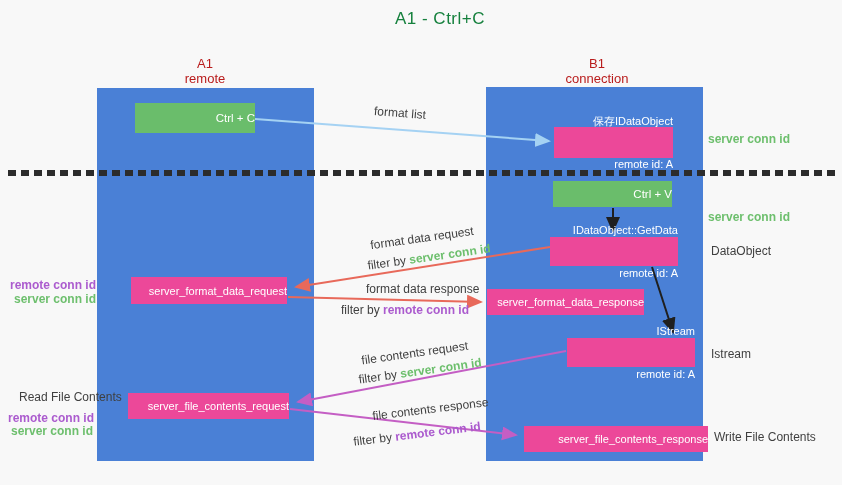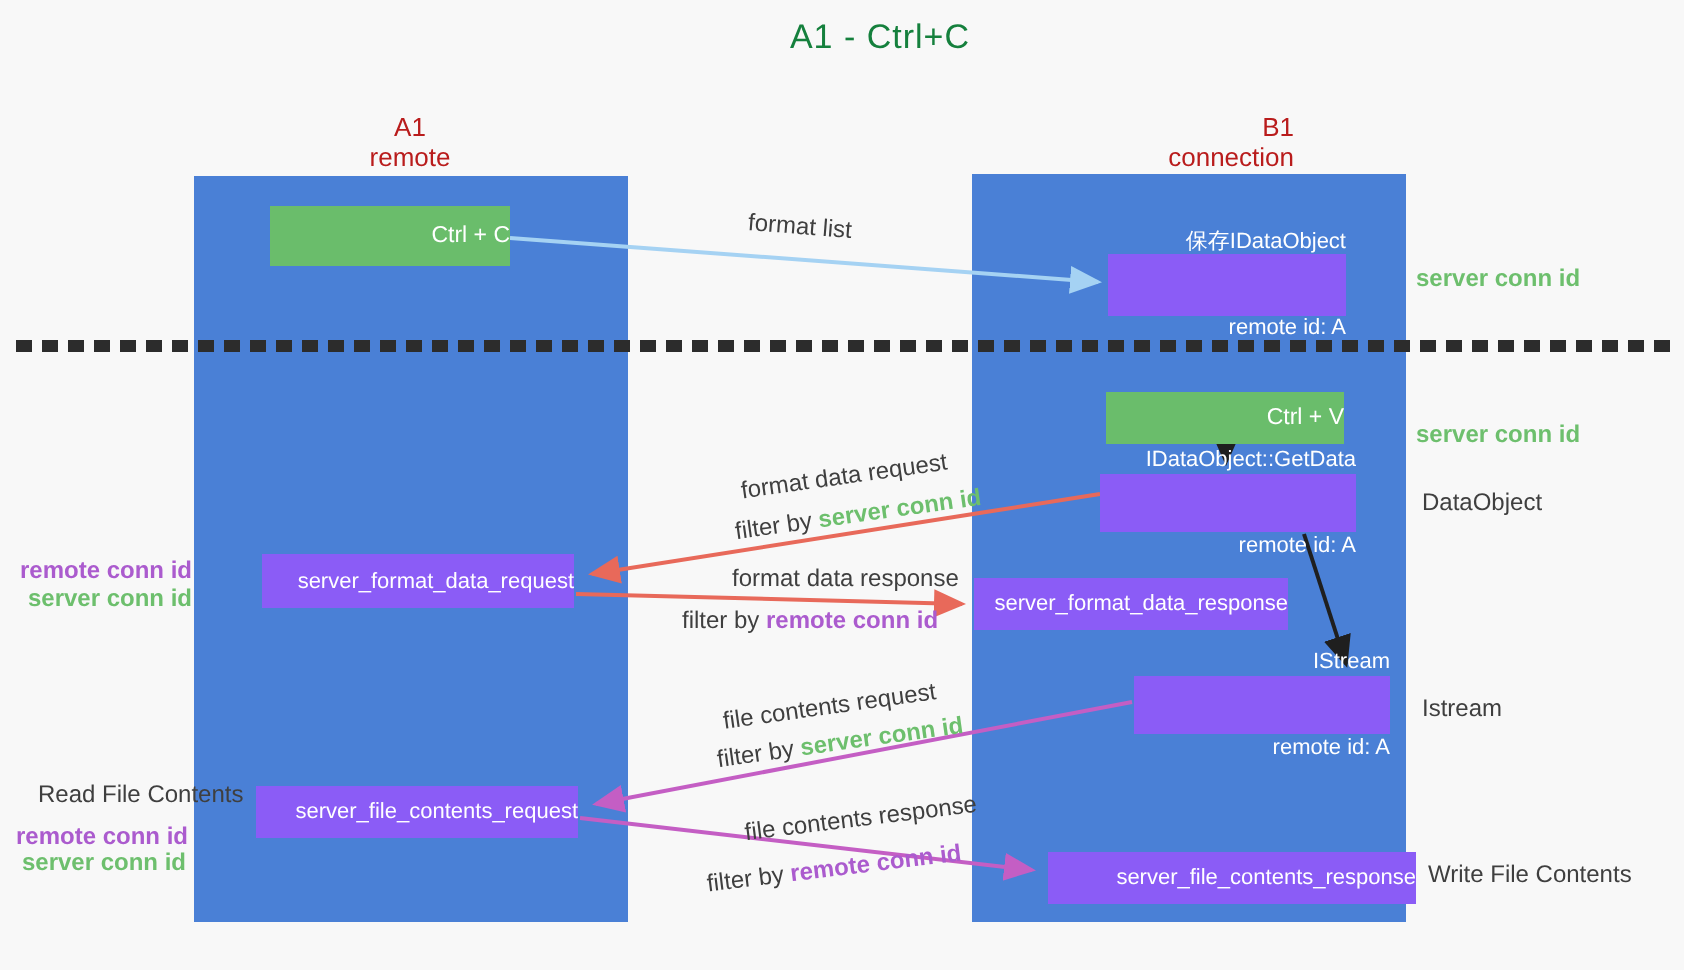--- a/index.html
+++ b/index.html
@@ -14,21 +14,21 @@
     left:340px;top:9px;width:200px;text-align:center;
     font-size:17px;line-height:20px;color:#15803d;letter-spacing:.5px;
   }
   .col{background:#4a80d6;}
   .col-head{text-align:center;font-size:13px;line-height:15px;color:#b91c1c;}
   .box{
     display:flex;flex-direction:column;align-items:flex-end;justify-content:center;
     color:#ffffff;text-align:center;font-size:11.5px;line-height:14px;z-index:4;
   }
   .green{background:#6abd6b;}
-  .orange{background:#8b5cf6;gap:29px;}
+  .orange{background:#ec4899;gap:29px;}
   .small{font-size:11px;}
   .lbl{font-size:12px;color:#3f3f3f;white-space:nowrap;z-index:5;}
   .bold-green{color:#6dbf6d;font-weight:bold;}
   .bold-purple{color:#ab5bce;font-weight:bold;}
   .right-align{text-align:right;}
   .rot-up{transform:rotate(-8deg);}
   .rot-up7{transform:rotate(-7deg);}
   .rot-down{transform:rotate(4.5deg);}
   .dashline{
     left:8px;top:170px;width:830px;height:6px;z-index:2;
@@ -40,21 +40,21 @@
 <body>
 
 <div class="abs title">
   <div>A1 - Ctrl+C</div>
 </div>
 
 <div class="abs col-head" style="left:155px;top:56px;width:100px;">
   <div>A1</div>
   <div>remote</div>
 </div>
-<div class="abs col-head" style="left:547px;top:56px;width:100px;text-align:right;">
+<div class="abs col-head" style="left:547px;top:56px;width:100px;">
   <div>B1</div>
   <div>connection</div>
 </div>
 
 <div class="abs col" style="left:97px;top:88px;width:217px;height:373px;z-index:1;"></div>
 <div class="abs col" style="left:486px;top:87px;width:217px;height:374px;z-index:1;"></div>
 
 <div class="abs dashline"></div>
 
 <svg class="abs arrows" width="842" height="485" viewBox="0 0 842 485">
@@ -81,21 +81,21 @@
   <line x1="290" y1="409" x2="516" y2="435" stroke="#c45ec4" stroke-width="2" marker-end="url(#mmag)"></line>
 </svg>
 
 <div class="abs box green" style="left:135px;top:103px;width:120px;height:30px;">
   <span>Ctrl + C</span>
 </div>
 <div class="abs box orange small" style="left:554px;top:127px;width:119px;height:31px;">
   <span>保存IDataObject</span>
   <span>remote id: A</span>
 </div>
-<div class="abs box green" style="left:553px;top:196px;width:119px;height:26px;">
+<div class="abs box green" style="left:553px;top:181px;width:119px;height:26px;">
   <span>Ctrl + V</span>
 </div>
 <div class="abs box orange small" style="left:550px;top:237px;width:128px;height:29px;">
   <span>IDataObject::GetData</span>
   <span>remote id: A</span>
 </div>
 <div class="abs box orange small" style="left:131px;top:277px;width:156px;height:27px;">
   <span>server_format_data_request</span>
 </div>
 <div class="abs box orange small" style="left:487px;top:289px;width:157px;height:26px;">

